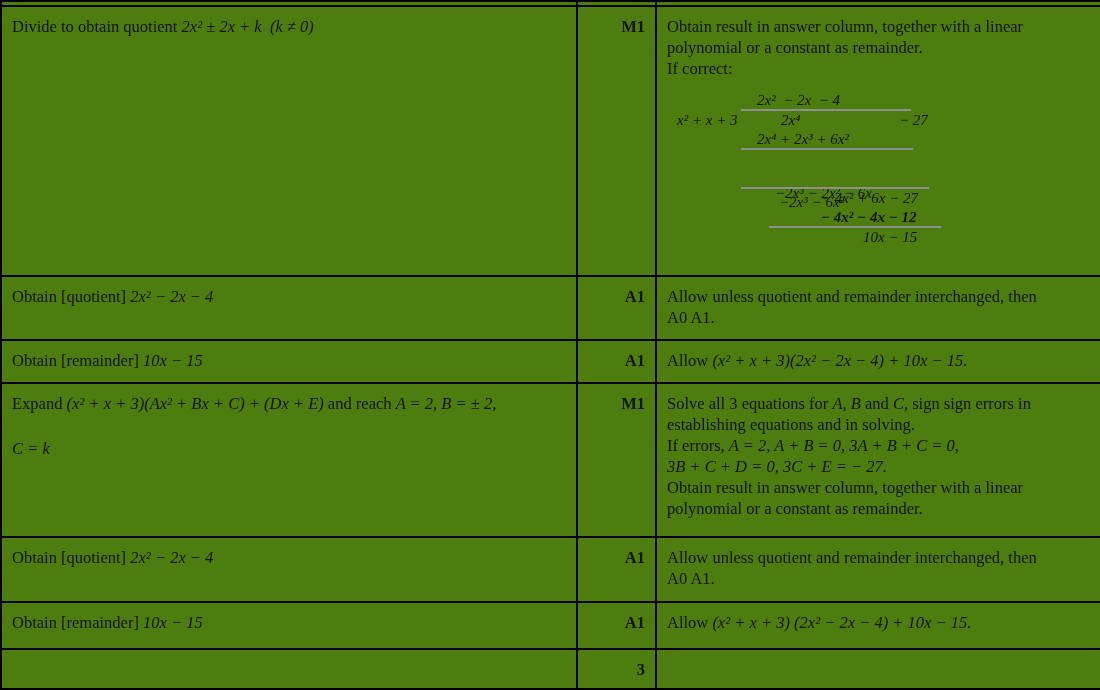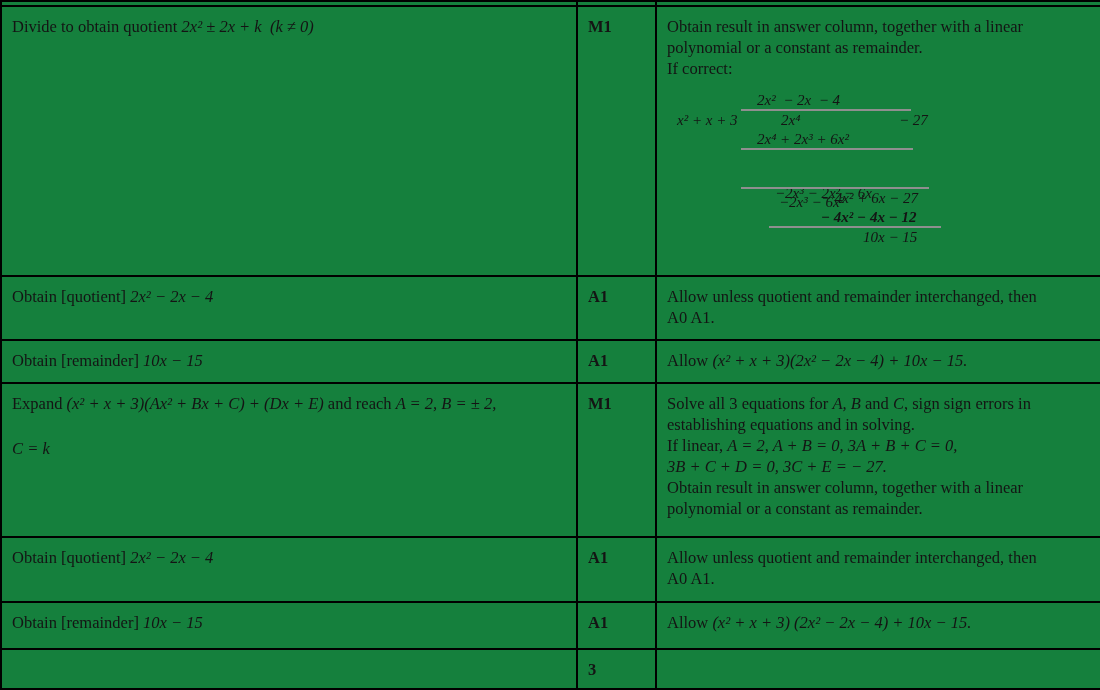--- a/index.html
+++ b/index.html
@@ -1,30 +1,30 @@
 <!DOCTYPE html>
 <html><head>
 <meta charset="utf-8">
 <style>
   html,body{margin:0;padding:0;background:#e8e8e8;}
   .page{
-    width:1100px;height:690px;background:#15803d;position:relative;
+    width:1100px;height:690px;background:#4d7c0f;position:relative;
     font-family:"Liberation Serif","DejaVu Serif",serif;color:#141414;
     overflow:hidden;
   }
   table.ms{
     border-collapse:collapse;table-layout:fixed;width:1100px;height:690px;
   }
   table.ms td{
     border:2px solid #000;vertical-align:top;
     padding:9px 10px 0 10px;box-sizing:border-box;
     font-size:16.5px;line-height:21px;
   }
   tr.sliver td{height:5px;padding:0;}
-  td.mark-cell{text-align:left;font-weight:bold;font-size:17px;padding-left:2px;padding-right:2px;}
+  td.mark-cell{text-align:right;font-weight:bold;font-size:17px;padding-left:2px;padding-right:2px;}
   td.alt-cell{font-weight:bold;font-size:17.5px;padding-top:11px;}
   .gl{line-height:21px;white-space:nowrap;}
   .t{white-space:pre;}
   .m{font-style:italic;white-space:pre;}
   
   .division{position:relative;margin:12px 0 0 10px;width:310px;height:158px;font-size:15px;}
   .division .ln{position:absolute;white-space:pre;font-style:italic;line-height:18px;}
   .division .rule{position:absolute;height:0;border-top:2px solid #8f8f8f;}
   .r1{left:64px;top:18px;width:170px;}
   .r2{left:64px;top:57px;width:172px;}
@@ -128,21 +128,21 @@
       </td>
       <td class="mark-cell">
         <span>M1</span>
       </td>
       <td>
         <div class="gl">
           <span class="t">Solve all 3 equations for </span><span class="m">A, B</span><span class="t"> and </span><span class="m">C</span><span class="t">, sign sign errors in</span>
         </div>
         <div class="gl">establishing equations and in solving.</div>
         <div class="gl">
-          <span class="t">If linear, </span><span class="m">A = 2, A + B = 0, 3A + B + C = 0,</span>
+          <span class="t">If errors, </span><span class="m">A = 2, A + B = 0, 3A + B + C = 0,</span>
         </div>
         <div class="gl">
           <span class="m">3B + C + D = 0, 3C + E = − 27.</span>
         </div>
         <div class="gl">Obtain result in answer column, together with a linear</div>
         <div class="gl">polynomial or a constant as remainder.</div>
       </td>
     </tr>
 
     <tr style="height:60px">

